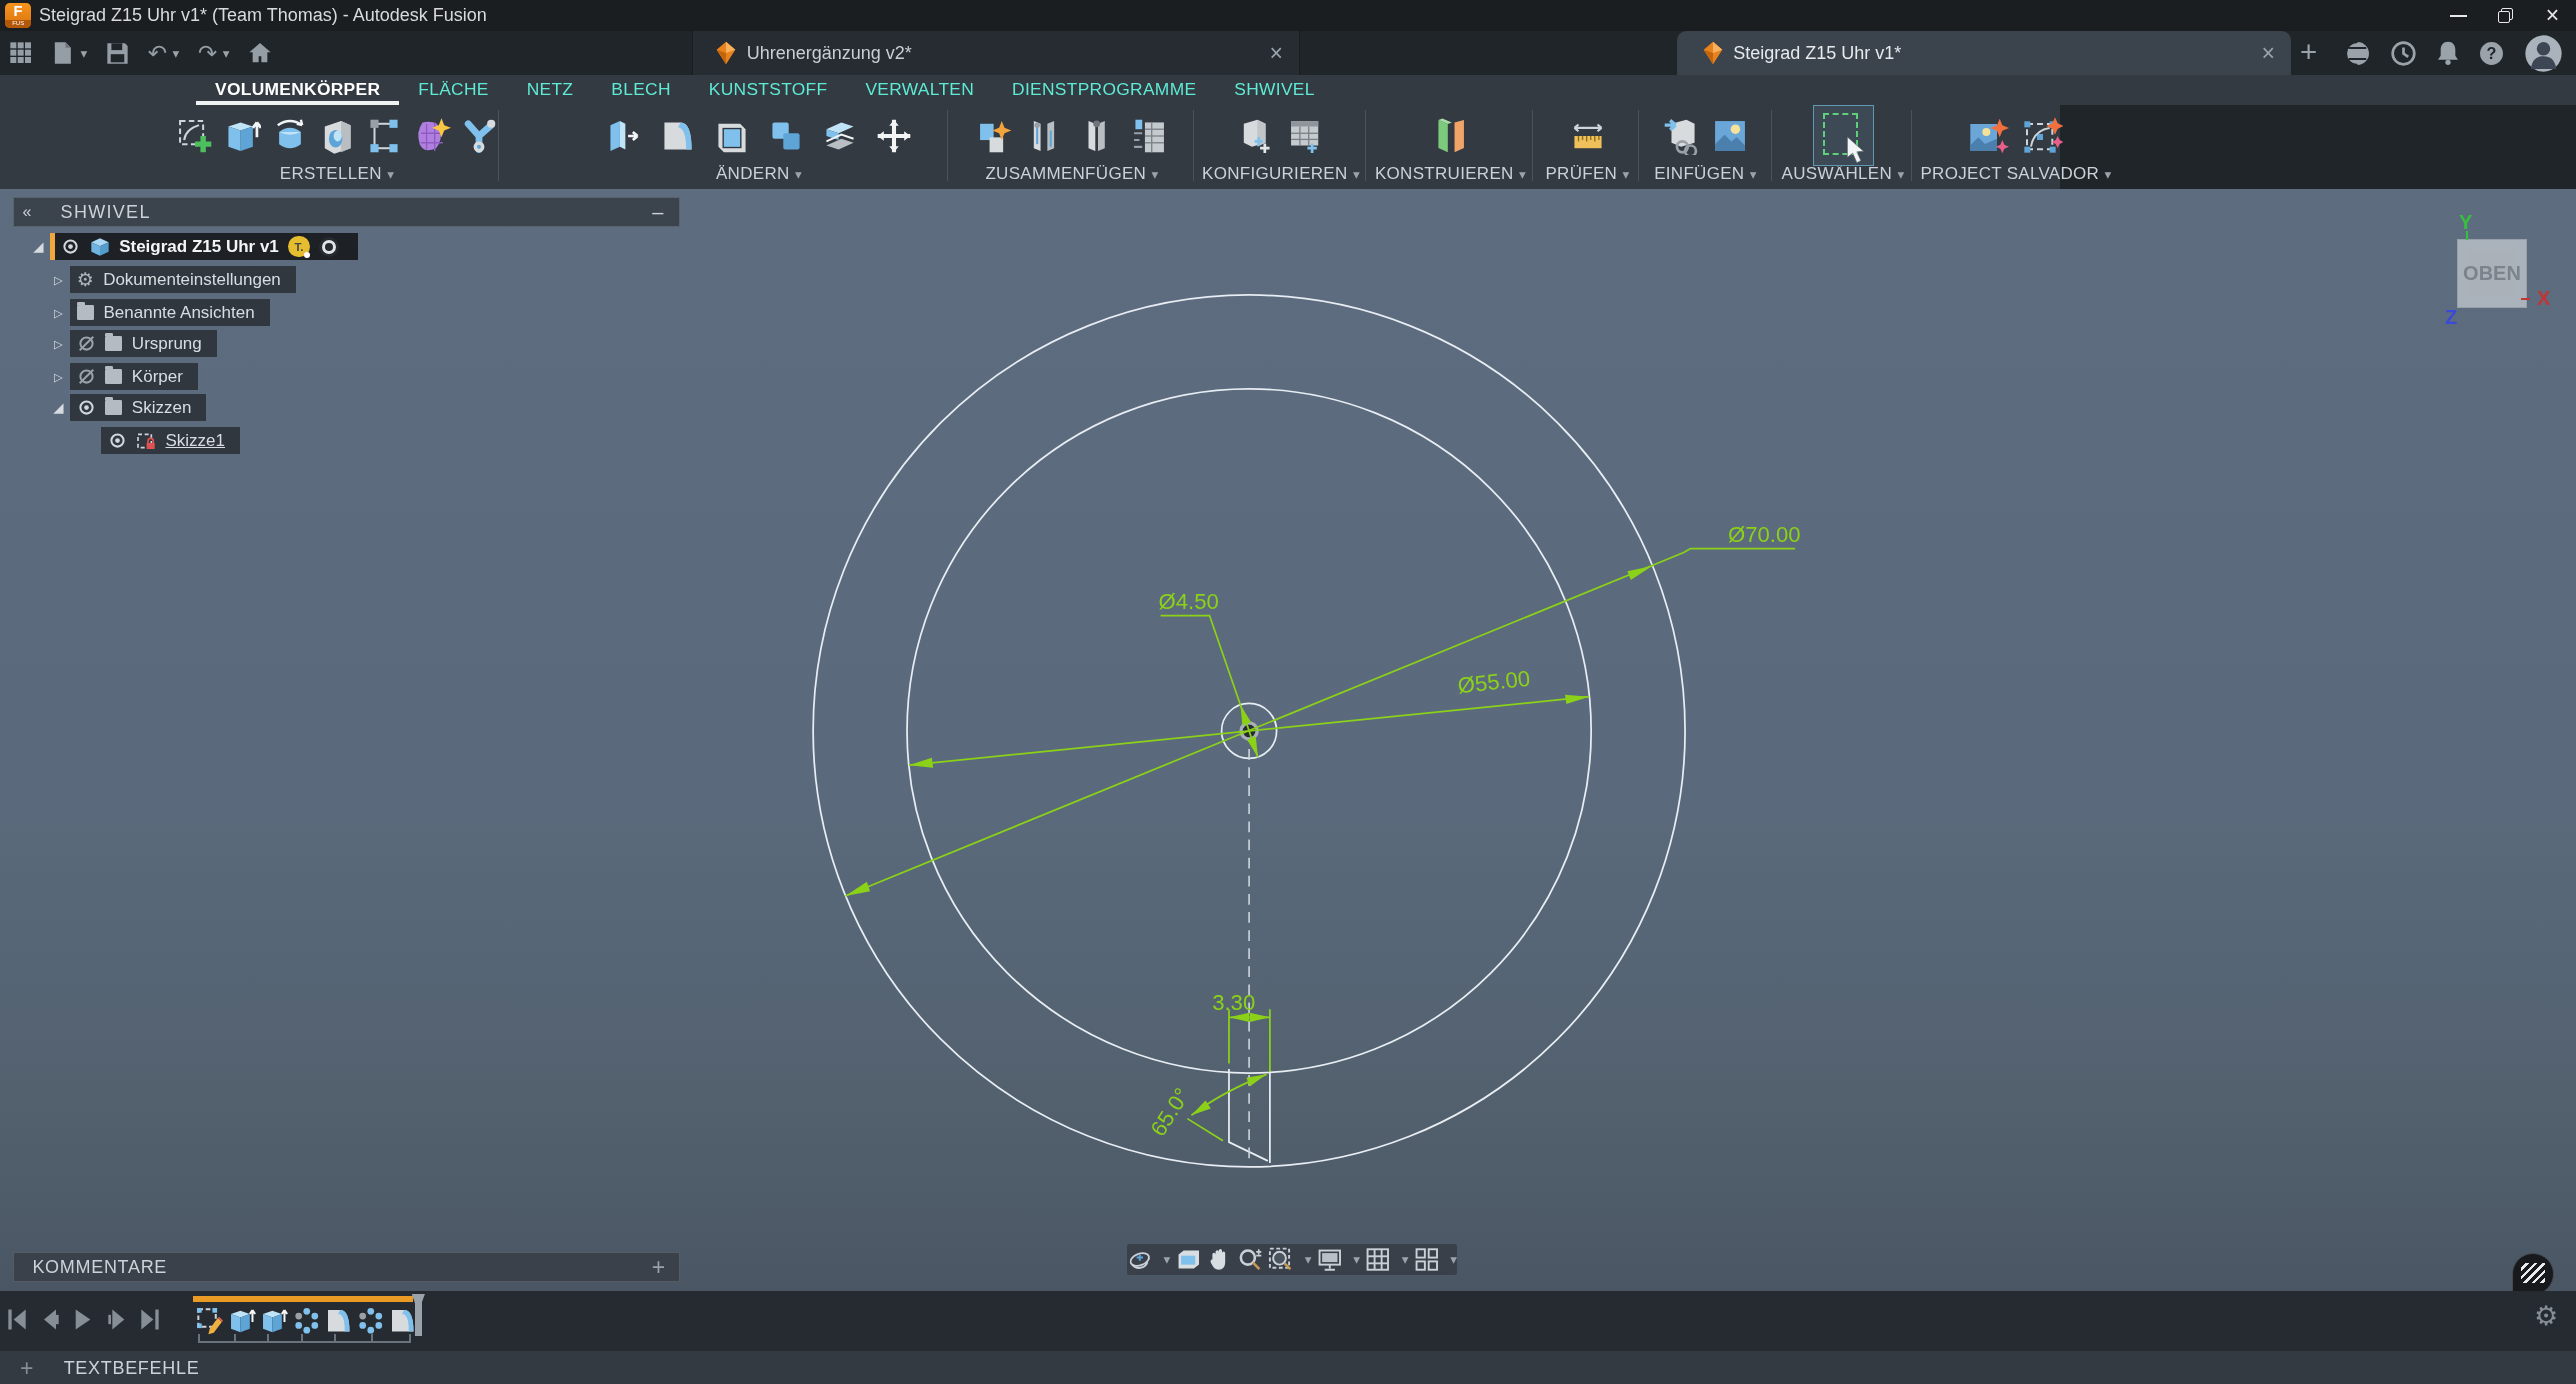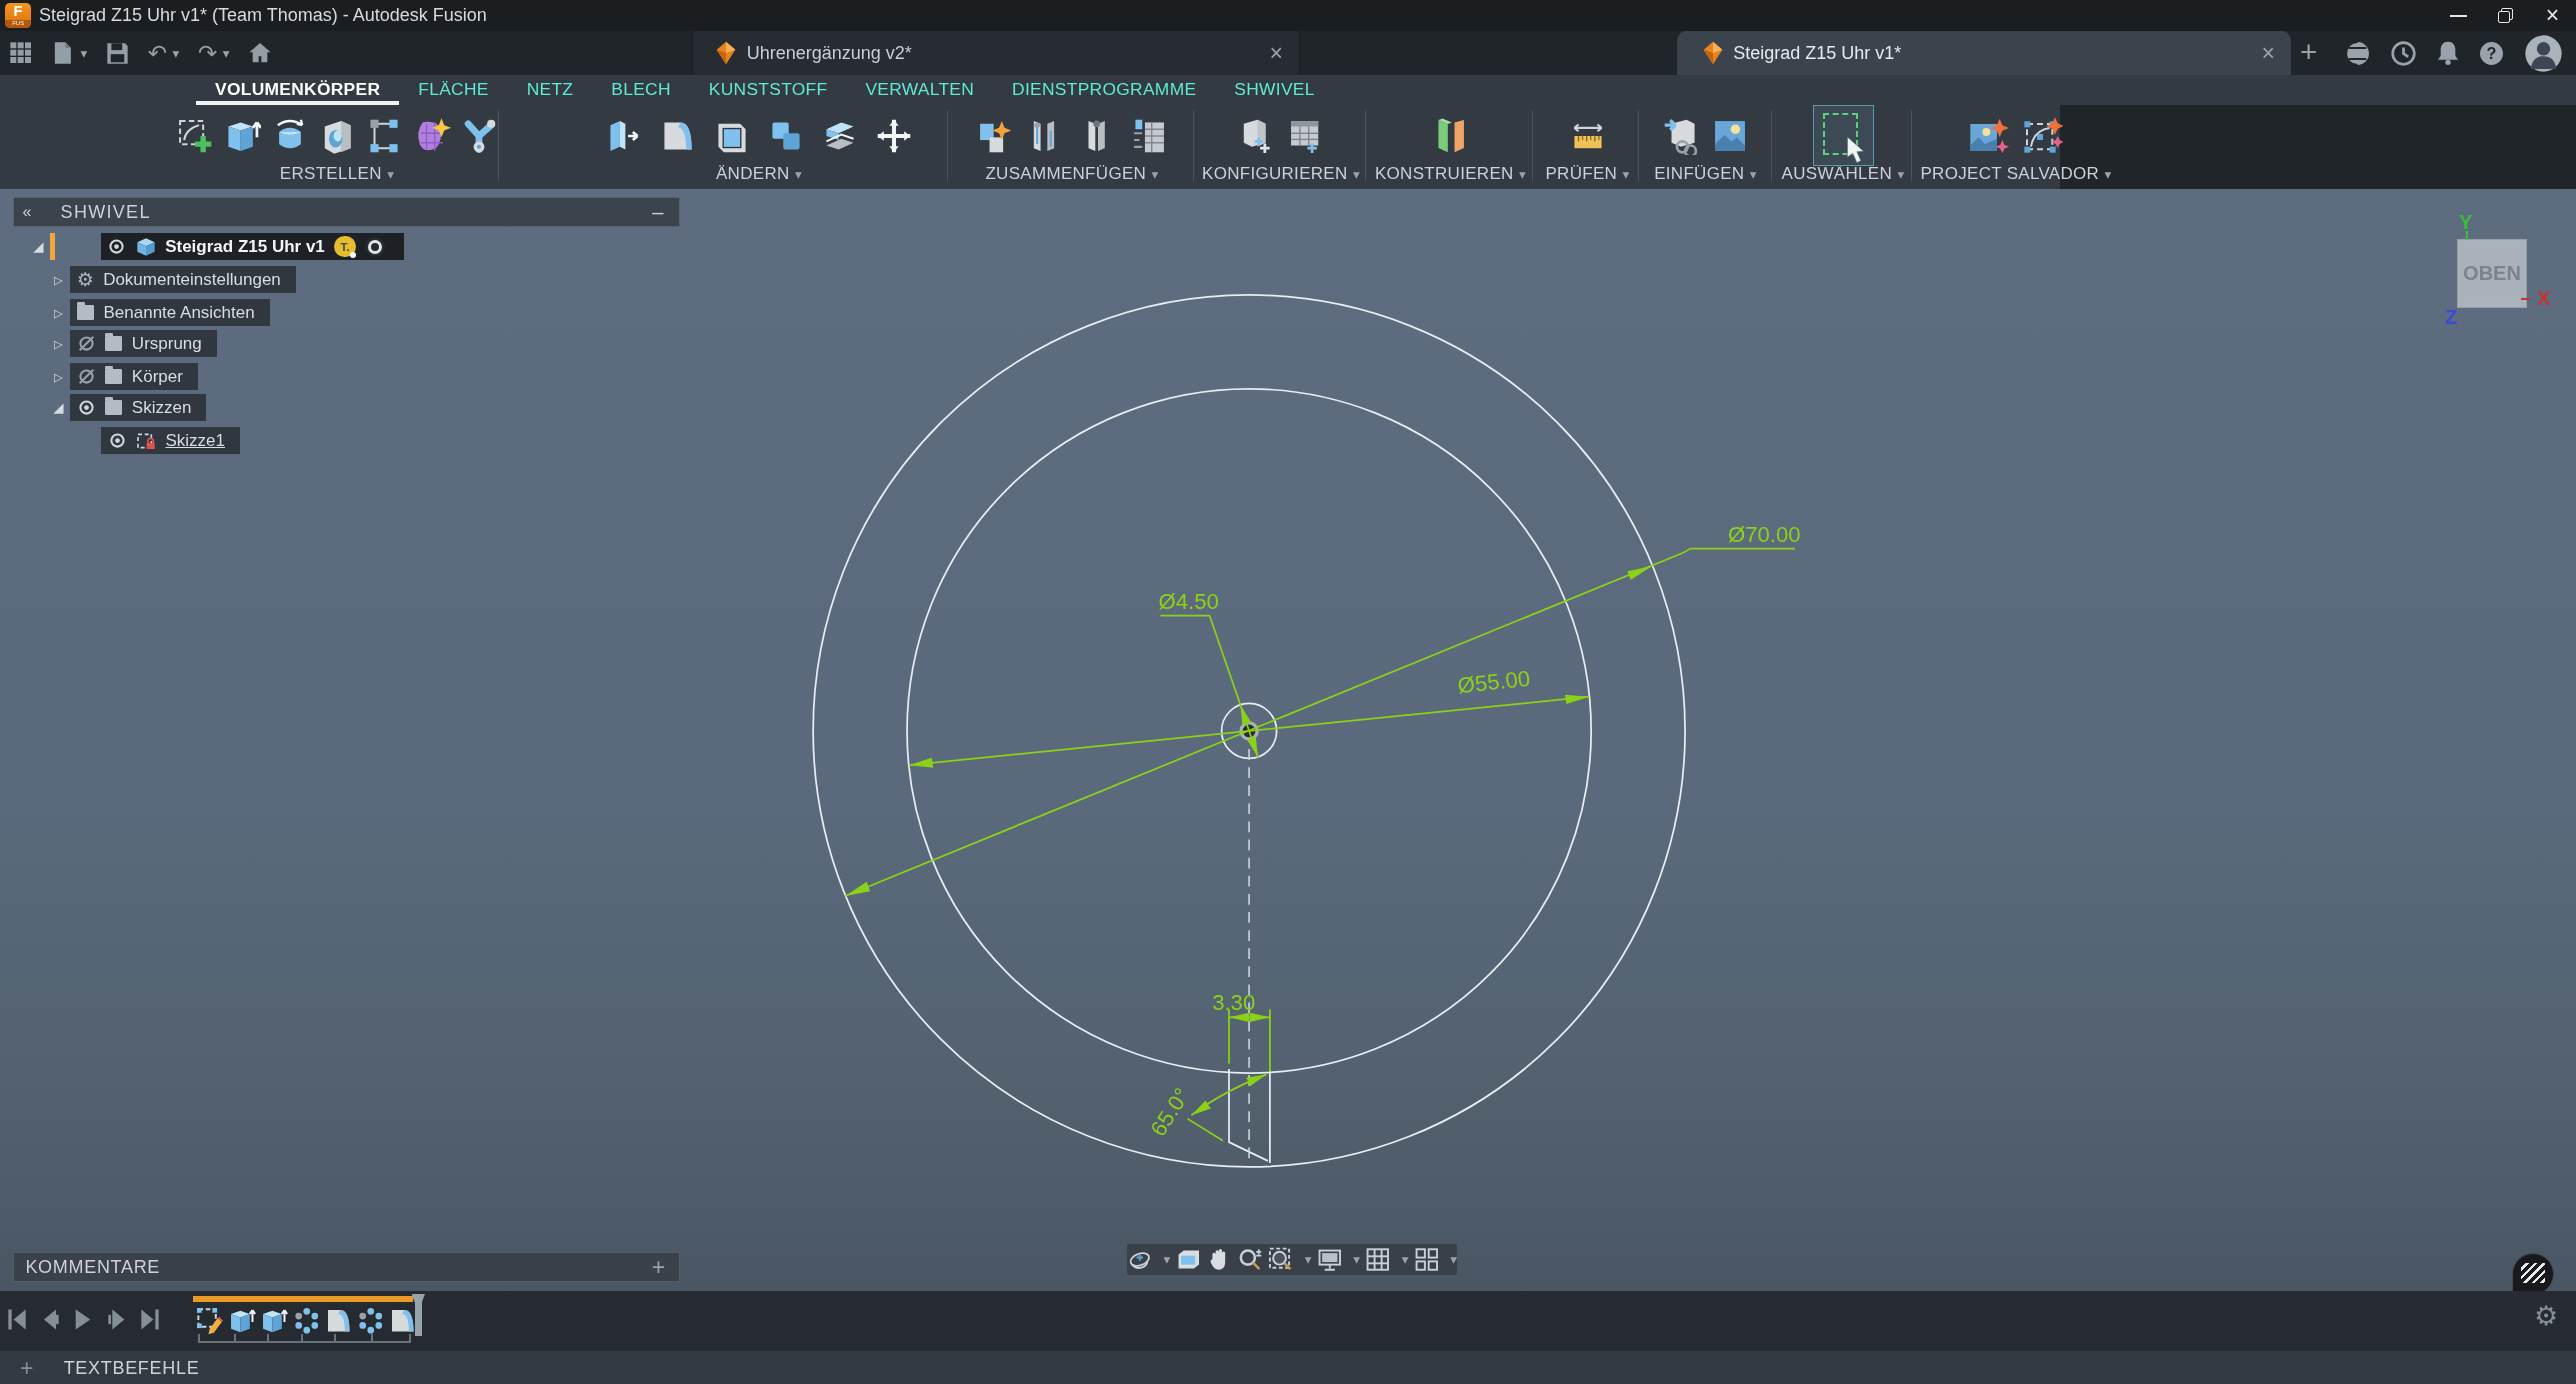--- a/index.html
+++ b/index.html
@@ -476,21 +476,21 @@
 
   <div id="bheader" class="ab">
     <span style="margin-left:8px;font-size:16px;">«</span>
     <span style="margin-left:28px;">SHWIVEL</span>
     <span style="margin-left:auto;margin-right:14.8px;font-size:20px;">–</span>
   </div>
 
   <div class="brow" style="left:27px;top:44px;">
     <span class="tri">◢</span>
     <div style="width:4.7px;height:27px;background:#f0a63c;"></div>
-    <div class="brbg" style="background:#1d2126;width:282px;margin-left:46px;">
+    <div class="brbg" style="background:#1d2126;width:282px;">
       <svg width="19" height="19" viewBox="0 0 28 28">
           <circle cx="14" cy="14" r="9" fill="none" stroke="#d3d8dd" stroke-width="3"></circle>
           <circle cx="14" cy="14" r="3.5" fill="#d3d8dd"></circle>
         </svg>
       <svg width="20" height="20" viewBox="0 0 30 30">
           <polygon points="15,2 28,8 15,14 2,8" fill="#a9d6f2"></polygon>
           <polygon points="2,8 15,14 15,28 2,22" fill="#6fb3e0"></polygon>
           <polygon points="28,8 15,14 15,28 28,22" fill="#539ccb"></polygon>
         </svg>
       <span style="font-weight:bold;color:#f2f4f6;">Steigrad Z15 Uhr v1</span>
@@ -574,21 +574,21 @@
     <div class="inner"></div>
     <div class="face">OBEN</div>
   </div>
   <span class="axis" style="left:2459px;top:21.5px;color:#35c13d;">Y</span>
   <div class="ab" style="left:2466px;top:42px;width:2px;height:8.7px;background:#35c13d;"></div>
   <div class="ab" style="left:2521px;top:109px;width:9.4px;height:2px;background:#c13535;"></div>
   <span class="axis" style="left:2537px;top:98px;color:#c13535;">X</span>
   <span class="axis" style="left:2445px;top:117px;color:#3b49d8;">Z</span>
 
   <div id="comments" class="ab">
-    <span style="margin-left:11px;">KOMMENTARE</span>
+    <span style="margin-left:18px;">KOMMENTARE</span>
     <span style="margin-left:auto;margin-right:13.4px;font-size:23px;color:#9aa2aa;">+</span>
   </div>
 
   <div id="navbar" class="ab">
     <svg width="27" height="27" viewBox="0 0 40 40">
         <ellipse cx="20" cy="20" rx="15" ry="9" transform="rotate(-20 20 20)" fill="none" stroke="#c9d0d7" stroke-width="3"></ellipse>
         <path d="M8 28 a14 14 0 0 0 24 -4" fill="none" stroke="#c9d0d7" stroke-width="3"></path>
         <path d="M15 17 h10 M20 12 v10" stroke="#5ea4d6" stroke-width="3"></path>
       </svg>
     <span class="caret">▾</span>

